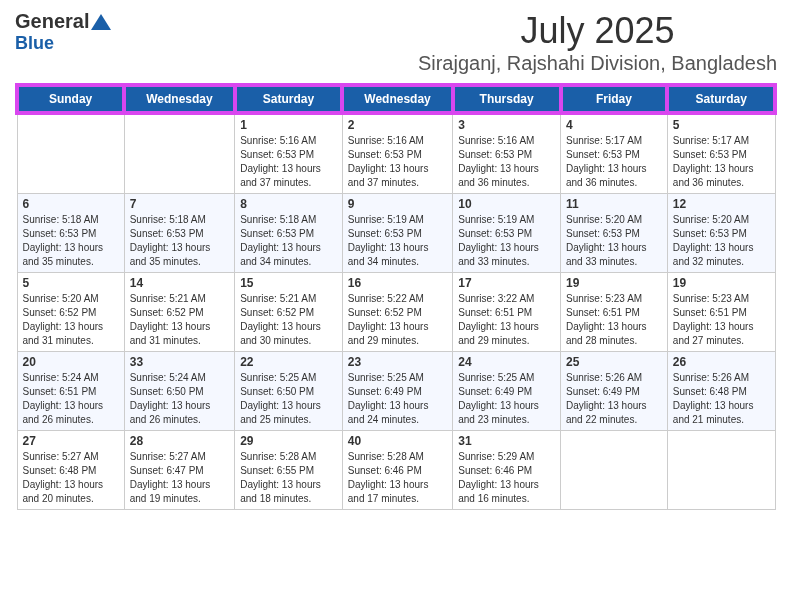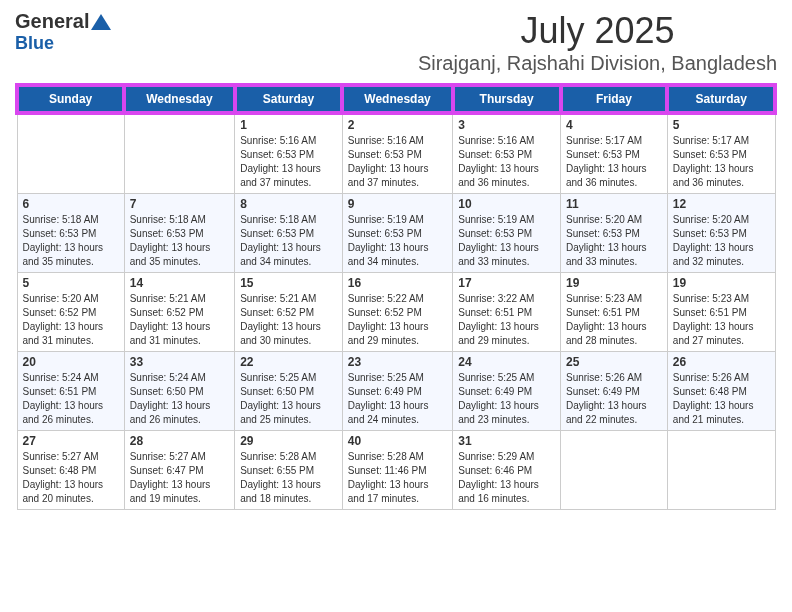--- a/index.html
+++ b/index.html
@@ -316,21 +316,21 @@
           </td>
           <td>
             <span class="day-number">29</span>
             <div class="day-info">Sunrise: 5:28 AM
 Sunset: 6:55 PM
 Daylight: 13 hours and 18 minutes.</div>
           </td>
           <td>
             <span class="day-number">40</span>
             <div class="day-info">Sunrise: 5:28 AM
-Sunset: 11:46 PM
+Sunset: 6:46 PM
 Daylight: 13 hours and 17 minutes.</div>
           </td>
           <td>
             <span class="day-number">31</span>
             <div class="day-info">Sunrise: 5:29 AM
 Sunset: 6:46 PM
 Daylight: 13 hours and 16 minutes.</div>
           </td>
           <td class="empty-cell"></td>
           <td class="empty-cell"></td>

